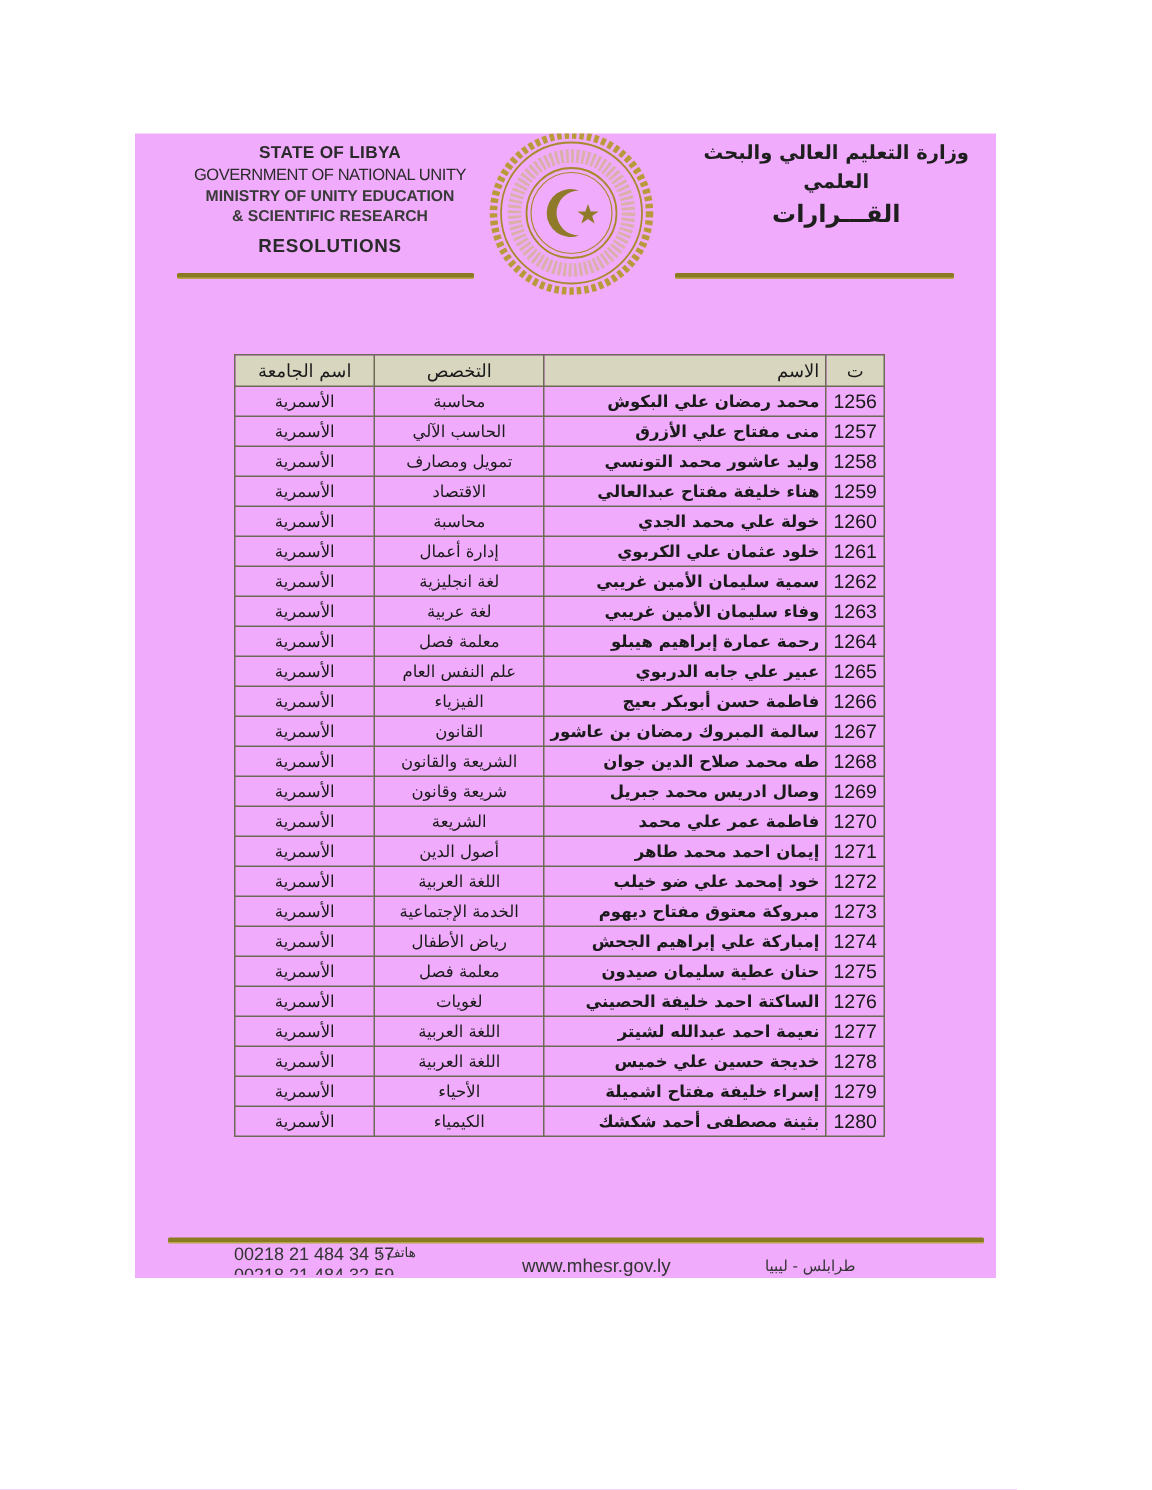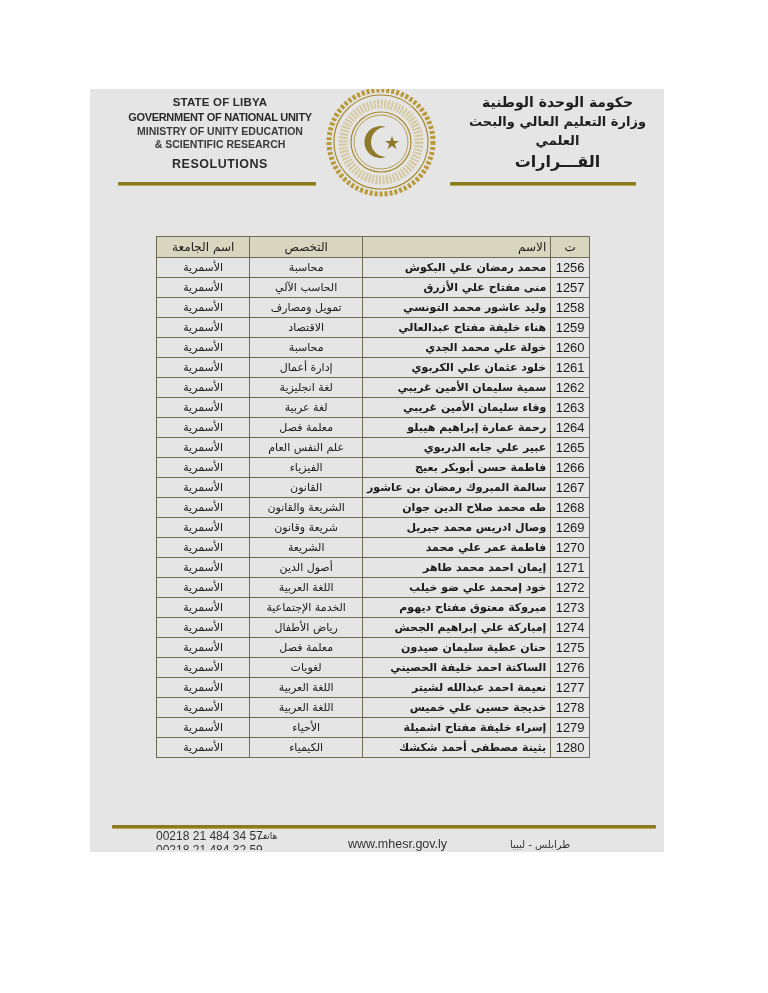--- a/index.html
+++ b/index.html
@@ -2,28 +2,28 @@
 <html><head>
 <meta charset="utf-8">
 <style>
   html, body { margin:0; padding:0; }
   body {
     width:768px; height:993px; background:#ffffff; position:relative; overflow:hidden;
     font-family:"DejaVu Sans", sans-serif;
   }
   .paper {
     position:absolute; left:90px; top:89px; width:574px; height:763px;
-    background:#e5e5e5; overflow:hidden;
+    background:#f0abfc; overflow:hidden;
   }
   .hdr-en {
     position:absolute; left:30px; top:6px; width:200px; text-align:center;
     font-family:"Liberation Sans", sans-serif; color:#2a2a2a;
   }
   .hdr-en .l1 { font-size:11.5px; font-weight:bold; letter-spacing:0.2px; line-height:15px; }
-  .hdr-en .l2 { font-size:11px; font-weight:bold; line-height:15px; letter-spacing:-0.3px;}
+  .hdr-en .l2 { font-size:11px; font-weight:normal; line-height:15px; letter-spacing:-0.3px;}
   .hdr-en .l3 { font-size:10.5px; font-weight:bold; line-height:13px; color:#3a3a3a;}
   .hdr-en .l4 { font-size:10.5px; font-weight:bold; line-height:13px; color:#3a3a3a;}
   .hdr-en .l5 { font-size:12.5px; font-weight:900; line-height:22px; letter-spacing:0.5px; margin-top:2px;}
   .hdr-ar {
     position:absolute; left:360px; top:4px; width:215px; text-align:center; direction:rtl;
     font-family:"DejaVu Sans", sans-serif; color:#1e1e1e; font-weight:bold;
   }
   .hdr-ar .a1 { font-size:15px; line-height:20px; }
   .hdr-ar .a2 { font-size:14px; line-height:19px; }
   .hdr-ar .a3 { font-size:13px; line-height:19px; }
@@ -81,21 +81,20 @@
     <circle cx="55" cy="55" r="52" fill="none" stroke="#b89a3a" stroke-width="5" stroke-dasharray="3 2"></circle>
     <circle cx="55" cy="55" r="47" fill="none" stroke="#a88a2e" stroke-width="1.2"></circle>
     <circle cx="55" cy="55" r="30" fill="none" stroke="#a88a2e" stroke-width="1.2"></circle>
     <circle cx="55" cy="55" r="27" fill="none" stroke="#a88a2e" stroke-width="0.8"></circle>
     <circle cx="55" cy="55" r="38" fill="none" stroke="#c9b26a" stroke-width="9" stroke-dasharray="2 1.5" opacity="0.55"></circle>
     <path d="M60 40 A16 16 0 1 0 60 70 A13 13 0 1 1 60 40 Z" fill="#8f7a2a"></path>
     <polygon points="66,49 67.8,54 73,54 68.8,57 70.4,62 66,59 61.6,62 63.2,57 59,54 64.2,54" fill="#8f7a2a"></polygon>
   </svg>
 
   <div class="hdr-ar">
-    <div class="a2">حكومة الوحدة الوطنية</div>
     <div class="a3">وزارة التعليم العالي والبحث العلمي</div>
     <div class="a4">القـــرارات</div>
   </div>
 
   <div class="rule" style="left:28px; top:93px; width:198px;"></div>
   <div class="rule" style="left:360px; top:93px; width:186px;"></div>
 
   <table class="tbl">
     <thead>
       <tr>

